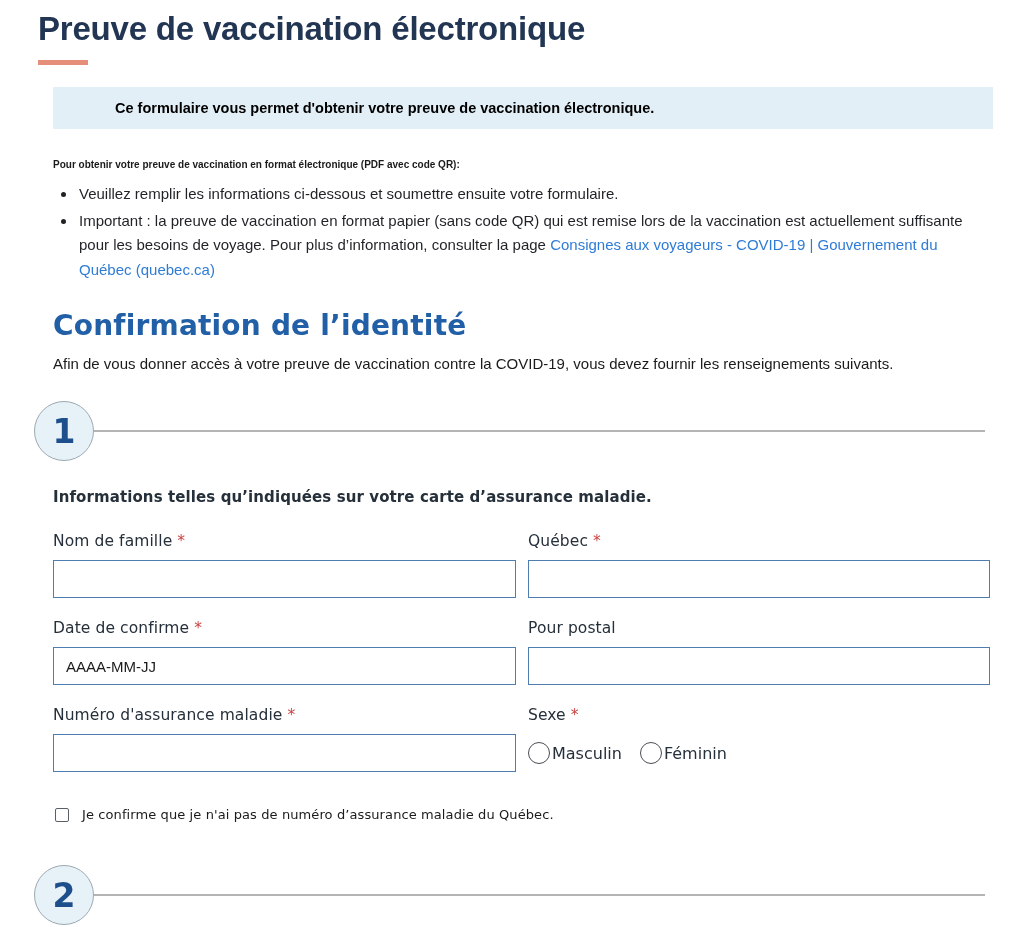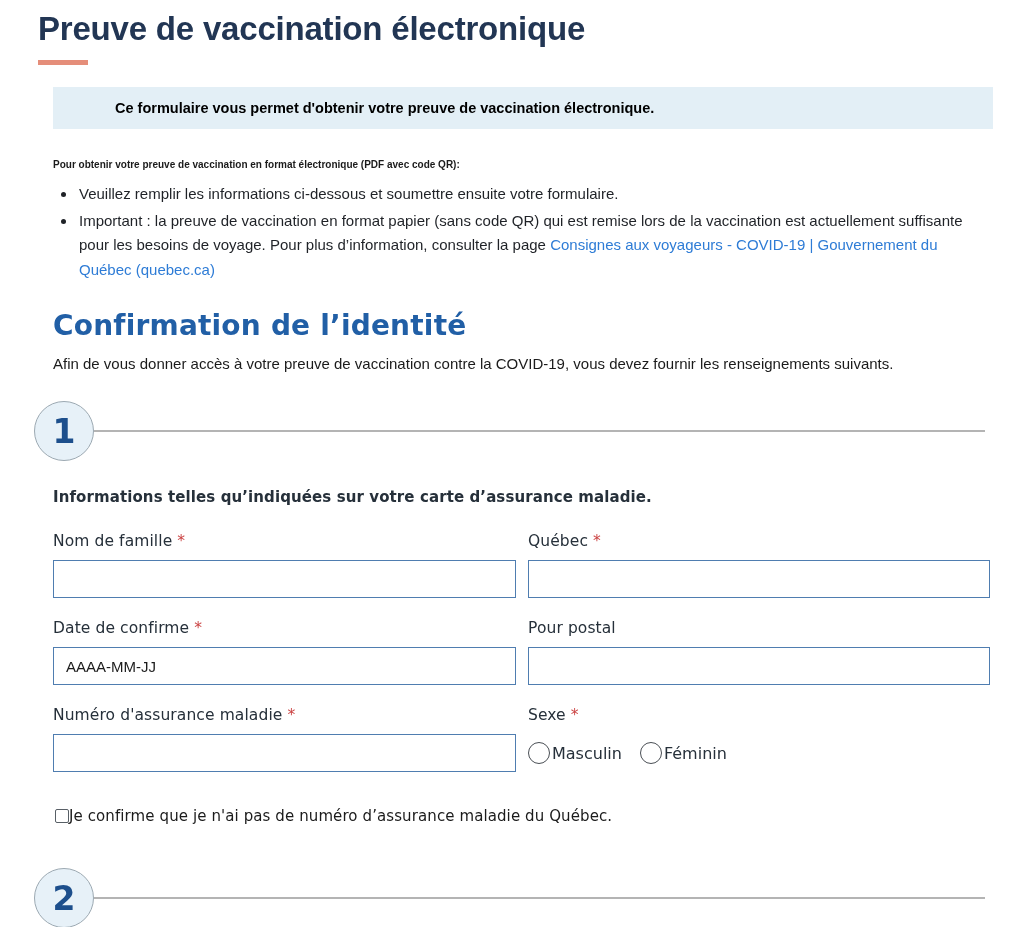--- a/index.html
+++ b/index.html
@@ -86,22 +86,22 @@
     font-size:16px; color:#26303A;text-align:right;
   }
 
   
   .checkbox-row { margin-top:14px; display:flex; align-items:center; }
   .checkbox-box {
     width:14px; height:14px; border:1.5px solid #585F66; border-radius:2px;
     background:#fff; flex:0 0 auto; margin-left:2px;
   }
   .checkbox-label {
-    font-family:"DejaVu Sans", sans-serif;
-    font-size:15px; color:#1b1b1b; letter-spacing:0.1px;
+    margin-left:13px; font-family:"DejaVu Sans", sans-serif;
+    font-size:13px; color:#1b1b1b; letter-spacing:0.1px;
   }
 </style>
 </head>
 <body>
 
 <div class="page">
 
   <h1 class="page-title">Preuve de vaccination électronique</h1>
   <div class="accent-bar"></div>
 

